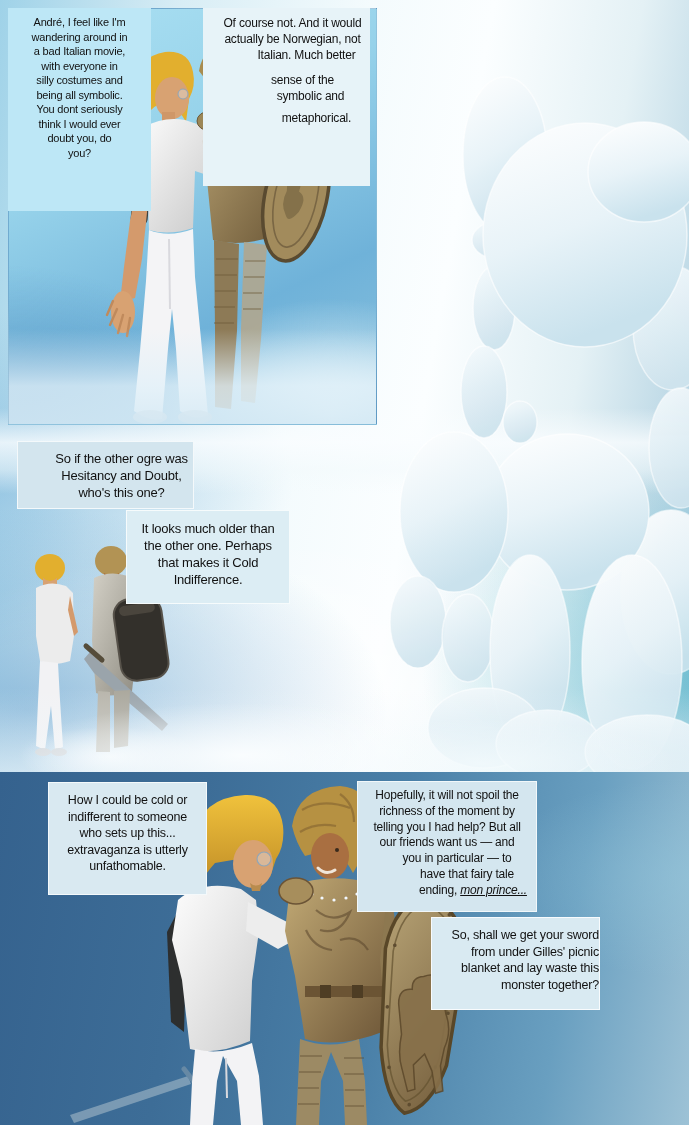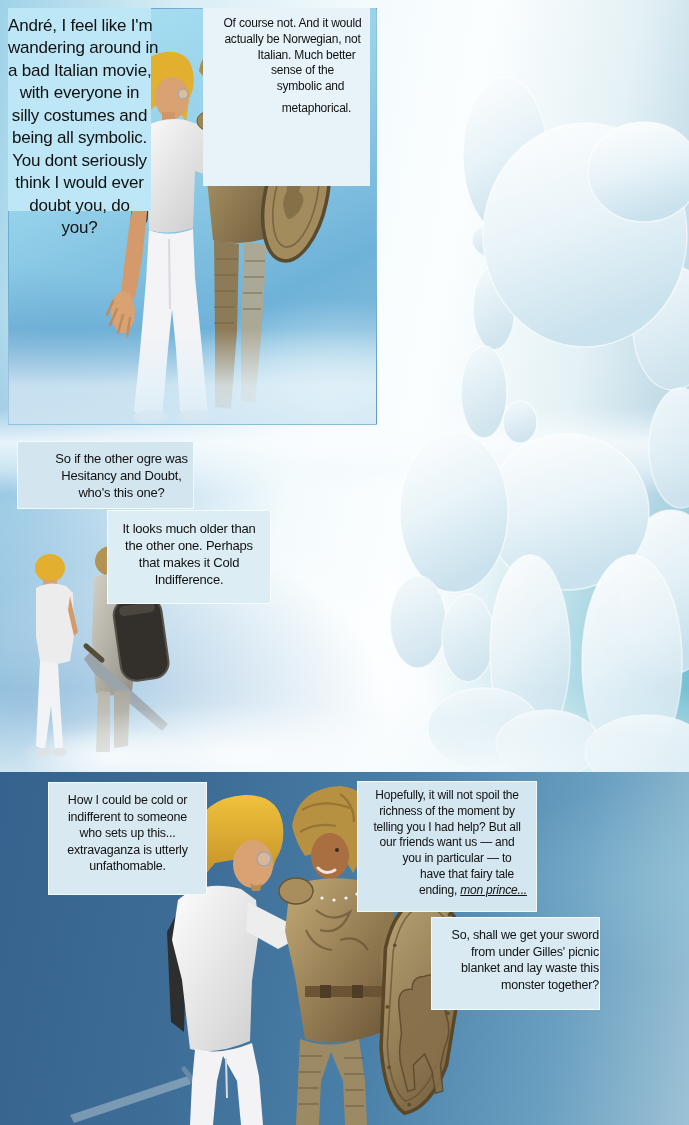--- a/index.html
+++ b/index.html
@@ -36,30 +36,30 @@
   
   .scene-bottom{position:absolute;left:0;top:772px;width:689px;height:353px;
     background:
       radial-gradient(ellipse 300px 140px at 102% 30%, rgba(150,200,220,.5), transparent 72%),
       linear-gradient(100deg,#35628e 0%,#3d6d97 28%,#4a80a8 55%,#699fc0 80%,#9dc2d6 100%);}
 
   
   .bubble{position:absolute;box-sizing:border-box;text-align:center;
           line-height:1.32;letter-spacing:-0.2px;}
   .bubble .line{white-space:nowrap;}
-  .b1{left:8px;top:8px;width:143px;height:203px;background:#bde7f6;font-size:17px;padding-top:7px;}
+  .b1{left:8px;top:8px;width:143px;height:203px;background:#bde7f6;font-size:11px;padding-top:7px;}
   .b2{left:203px;top:8px;width:167px;height:178px;background:#e7f3f8;font-size:12px;padding-top:8px;padding-left:12px;}
   .b3{left:17px;top:441px;width:177px;height:68px;background:#d3e5ee;border:1px solid rgba(255,255,255,.75);font-size:13px;padding-top:8px;padding-left:32px;}
-  .b4{left:107px;top:510px;width:164px;height:94px;background:#dcedf4;border:1px solid rgba(255,255,255,.75);font-size:13px;padding-top:9px;}
+  .b4{left:126px;top:510px;width:164px;height:94px;background:#dcedf4;border:1px solid rgba(255,255,255,.75);font-size:13px;padding-top:9px;}
   .b5{left:48px;top:782px;width:159px;height:113px;background:#d9e9f1;border:1px solid rgba(255,255,255,.7);font-size:12.5px;padding-top:9px;}
   .b6{left:357px;top:781px;width:180px;height:131px;background:#d4e6ef;border:1px solid rgba(255,255,255,.7);font-size:12px;padding-top:6px;}
   .b7{left:431px;top:917px;width:169px;height:93px;background:#d9eaf2;border:1px solid rgba(255,255,255,.8);font-size:12.5px;padding-top:9px;text-align:right;}
   
   .b2 [data-bind-lines] .line:nth-child(3){transform:translateX(14px);}
-  .b2 [data-bind-lines] .line:nth-child(4){transform:translateX(10px);}
+  .b2 [data-bind-lines] .line:nth-child(4){transform:translateX(10px);margin-top:10px;}
   .b2 [data-bind-lines] .line:nth-child(5){transform:translateX(18px);}
   .b2 [data-bind-lines] .line:nth-child(6){transform:translateX(24px);margin-top:6px;}
   .b6 [data-bind-lines] .line:nth-child(5){transform:translateX(10px);}
   .b6 [data-bind-lines] .line:nth-child(6){transform:translateX(20px);}
   .b6 .final-line{transform:translateX(26px);white-space:nowrap;}
   .em{font-style:italic;text-decoration:underline;text-align:right;}
   svg{display:block;}
 </style>
 </head>
 <body>

